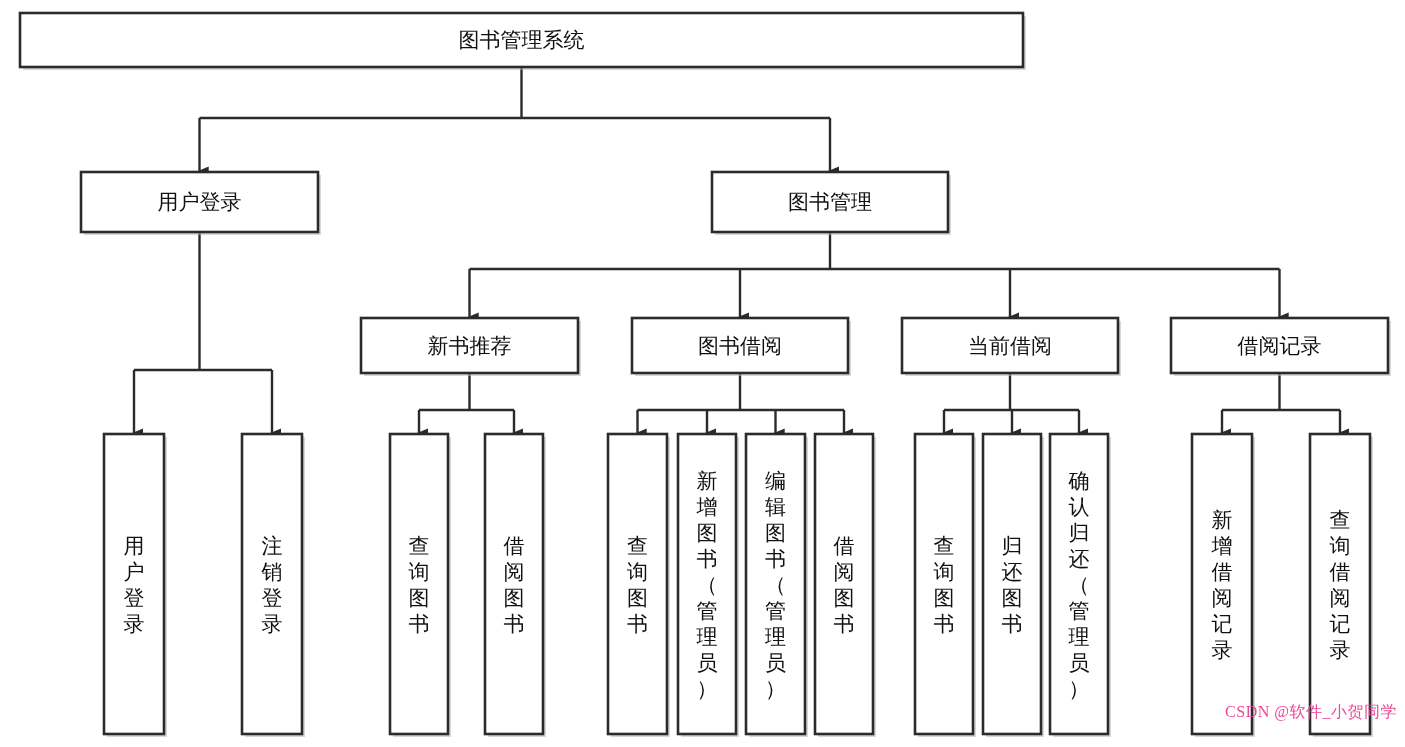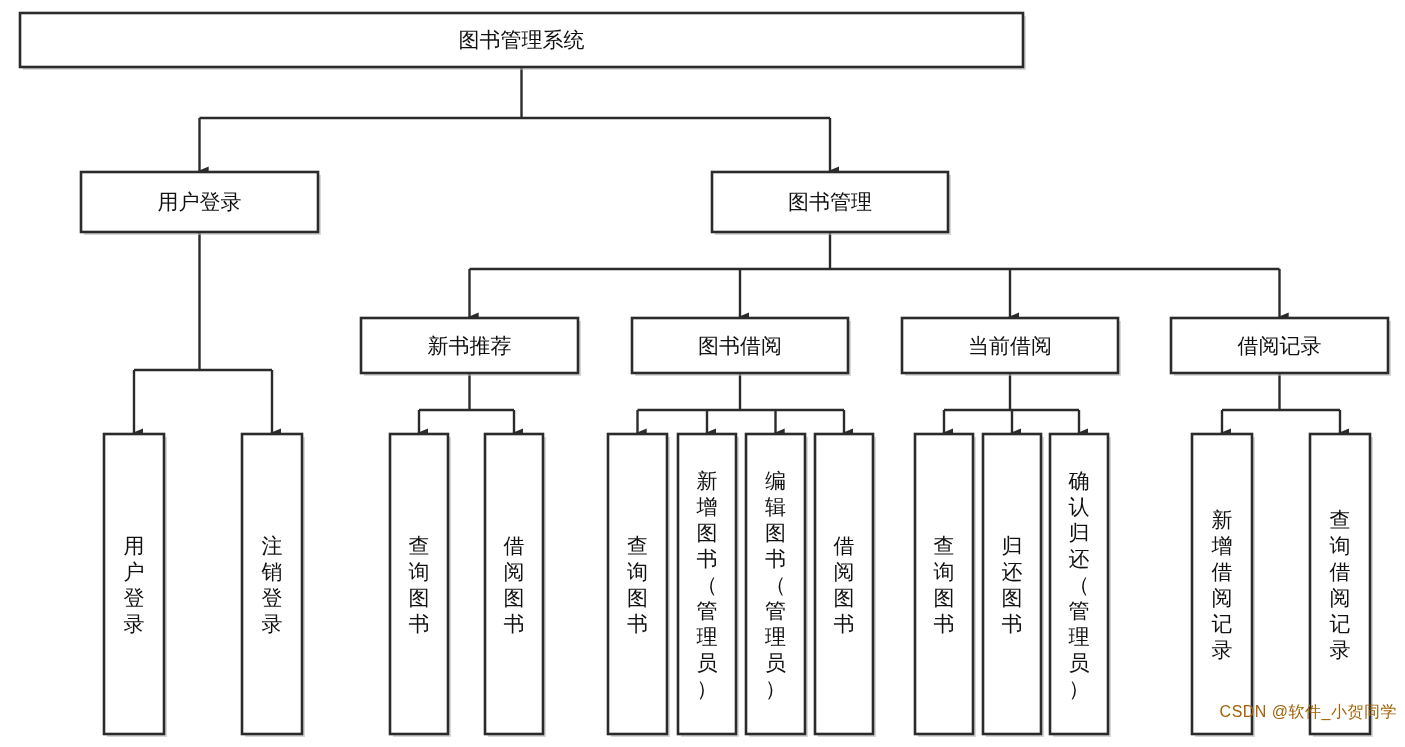--- a/index.html
+++ b/index.html
@@ -49,23 +49,23 @@
   .node-label-v {
     font-family: "DejaVu Sans", "Liberation Sans", sans-serif;
     font-size: 21px;
     fill: #111111;
     text-anchor: middle;
   }
   .watermark {
     position: absolute;
     right: 8px;
     bottom: 6px;
-    font-family: Liberation Sans, sans-serif;
+    font-family: Liberation Serif, serif;
     font-size: 16px;
-    color: #a16207;
+    color: #ec4899;
     letter-spacing: 0.5px;
     white-space: nowrap;
     pointer-events: none;
   }
 </style>
 </head>
 <body>
 
 <div id="diagram-root">
 

